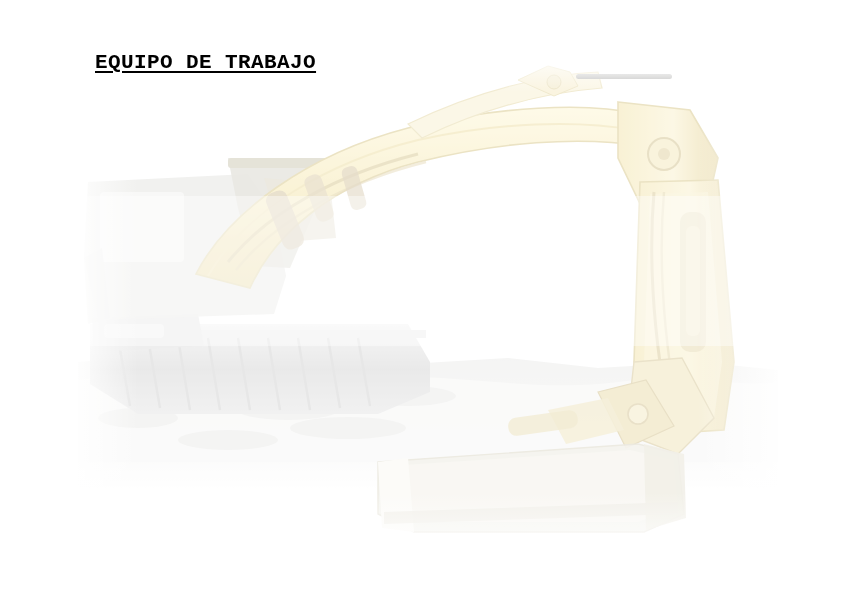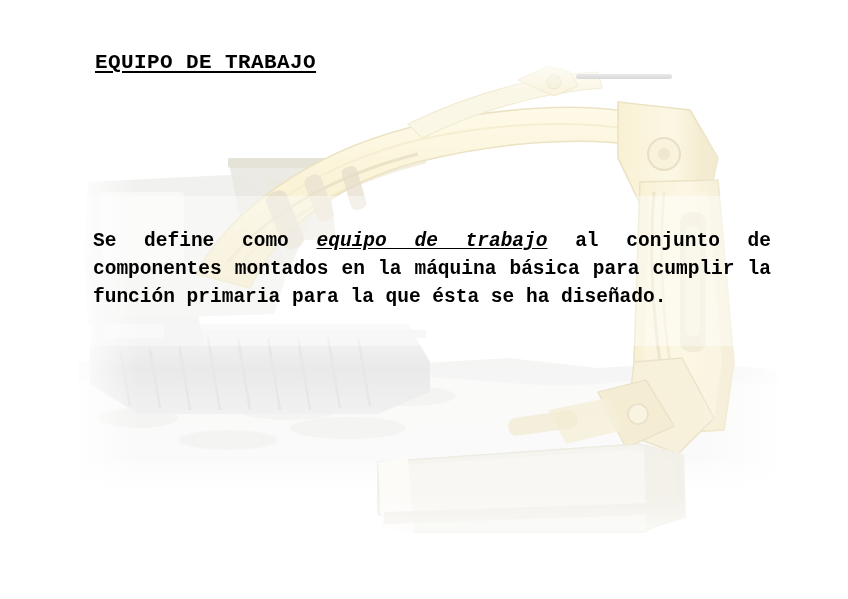--- a/index.html
+++ b/index.html
@@ -241,18 +241,15 @@
     <div id="photo-wash"></div>
     <div id="photo-vignette"></div>
   </div>
 
   <div id="text-haze"></div>
 
   <div id="content">
 
     <div id="slide-title">EQUIPO DE TRABAJO</div>
 
-    <div id="body-text">
-      <span>Se define como </span><span class="emph">equipo de trabajo</span><span> al conjunto de componentes montados en la máquina básica para cumplir la función primaria para la que ésta se ha diseñado.</span>
-    </div>
 
   </div>
 </div>
 
 </body></html>

